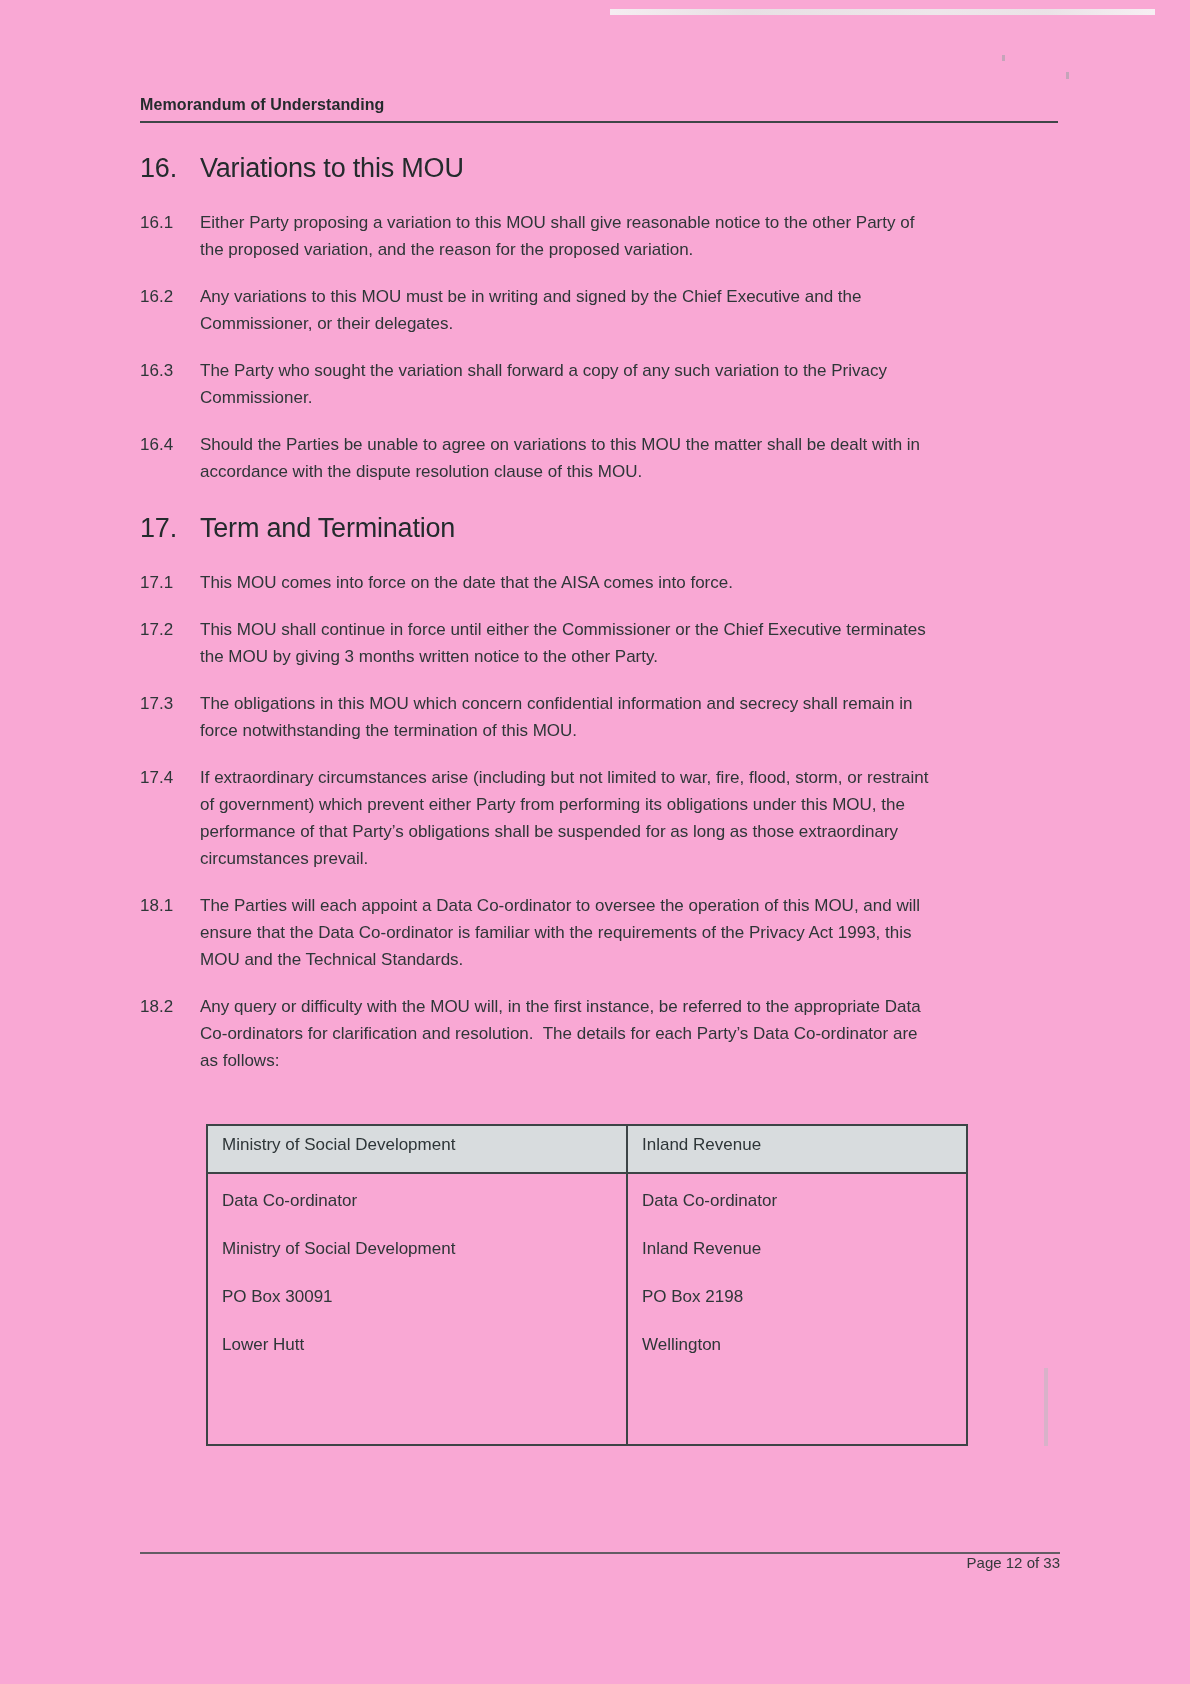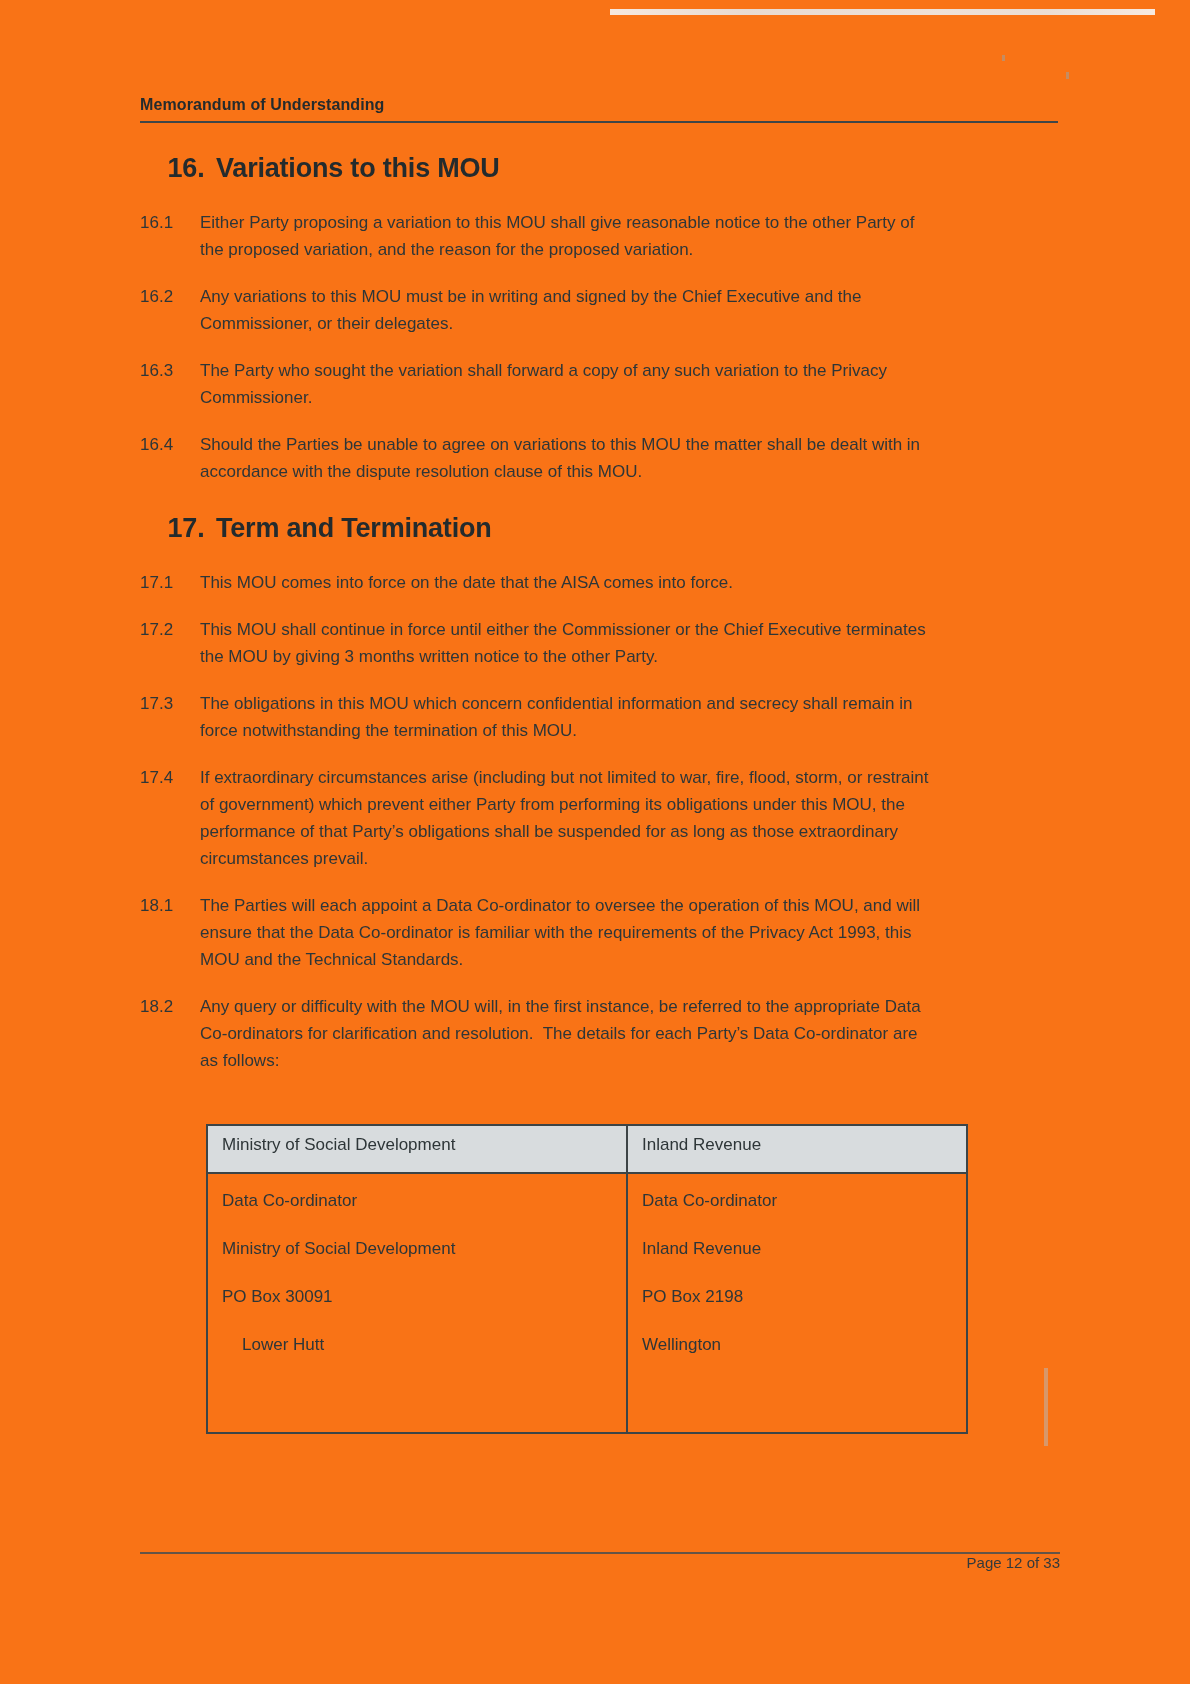--- a/index.html
+++ b/index.html
@@ -1,21 +1,21 @@
 <!DOCTYPE html>
 <html><head>
 <meta charset="utf-8">
 <style>
   html, body { margin: 0; padding: 0; background: #9a9a9a; }
   .page {
     position: relative;
     width: 1190px;
     height: 1684px;
     margin: 0 auto;
-    background: #f97316;
+    background: #f9a8d4;
     font-family: "Liberation Sans", sans-serif;
     color: #2e3638;
     overflow: hidden;
   }
   .content { padding: 96px 132px 0 140px; }
 
   
   .doc-header {
     border-bottom: 2px solid #3f4648;
     padding-bottom: 7px;
@@ -23,26 +23,25 @@
   .doc-header-title {
     font-size: 16px;
     font-weight: bold;
     color: #242b2d;
     letter-spacing: 0.1px;
   }
 
   
   .section-heading {
     display: flex;
-    margin: 28px 0 25px 16px;
+    margin: 28px 0 25px 0;
     font-size: 27px;
-    font-weight: bold;
+    font-weight: normal;
     color: #242b2d;
     letter-spacing: -0.2px;
-    text-align: center;
   }
   .section-heading.first { margin-top: 30px; }
   .section-number { width: 60px; flex: 0 0 60px; }
 
   
   .clause {
     display: flex;
     margin-bottom: 20px;
     font-size: 17px;
     line-height: 27px;
@@ -64,26 +63,26 @@
     border-bottom: 2px solid #3d4446;
   }
   .coord-hcell {
     box-sizing: border-box;
     padding: 9px 14px 17px 14px;
     line-height: 20px;
   }
   .coord-body { display: flex; }
   .coord-col {
     box-sizing: border-box;
-    padding: 13px 14px 26px 14px;
+    padding: 13px 14px 38px 14px;
   }
   .col-left  { width: 420px; flex: 0 0 420px; border-right: 2px solid #3d4446; }
   .col-right { width: 428px; flex: 1; }
   .t-line { line-height: 27px; margin-bottom: 21px; min-height: 27px; }
-  .t-line:last-child { margin-bottom: 0; margin-left: 20px; }
+  .t-line:last-child { margin-bottom: 0; }
 
   
   .doc-footer {
     position: absolute;
     left: 140px;
     right: 130px;
     top: 1552px;
   }
   .footer-rule { border-top: 2px solid #4a4f50; opacity: 0.85; }
   .footer-page {

